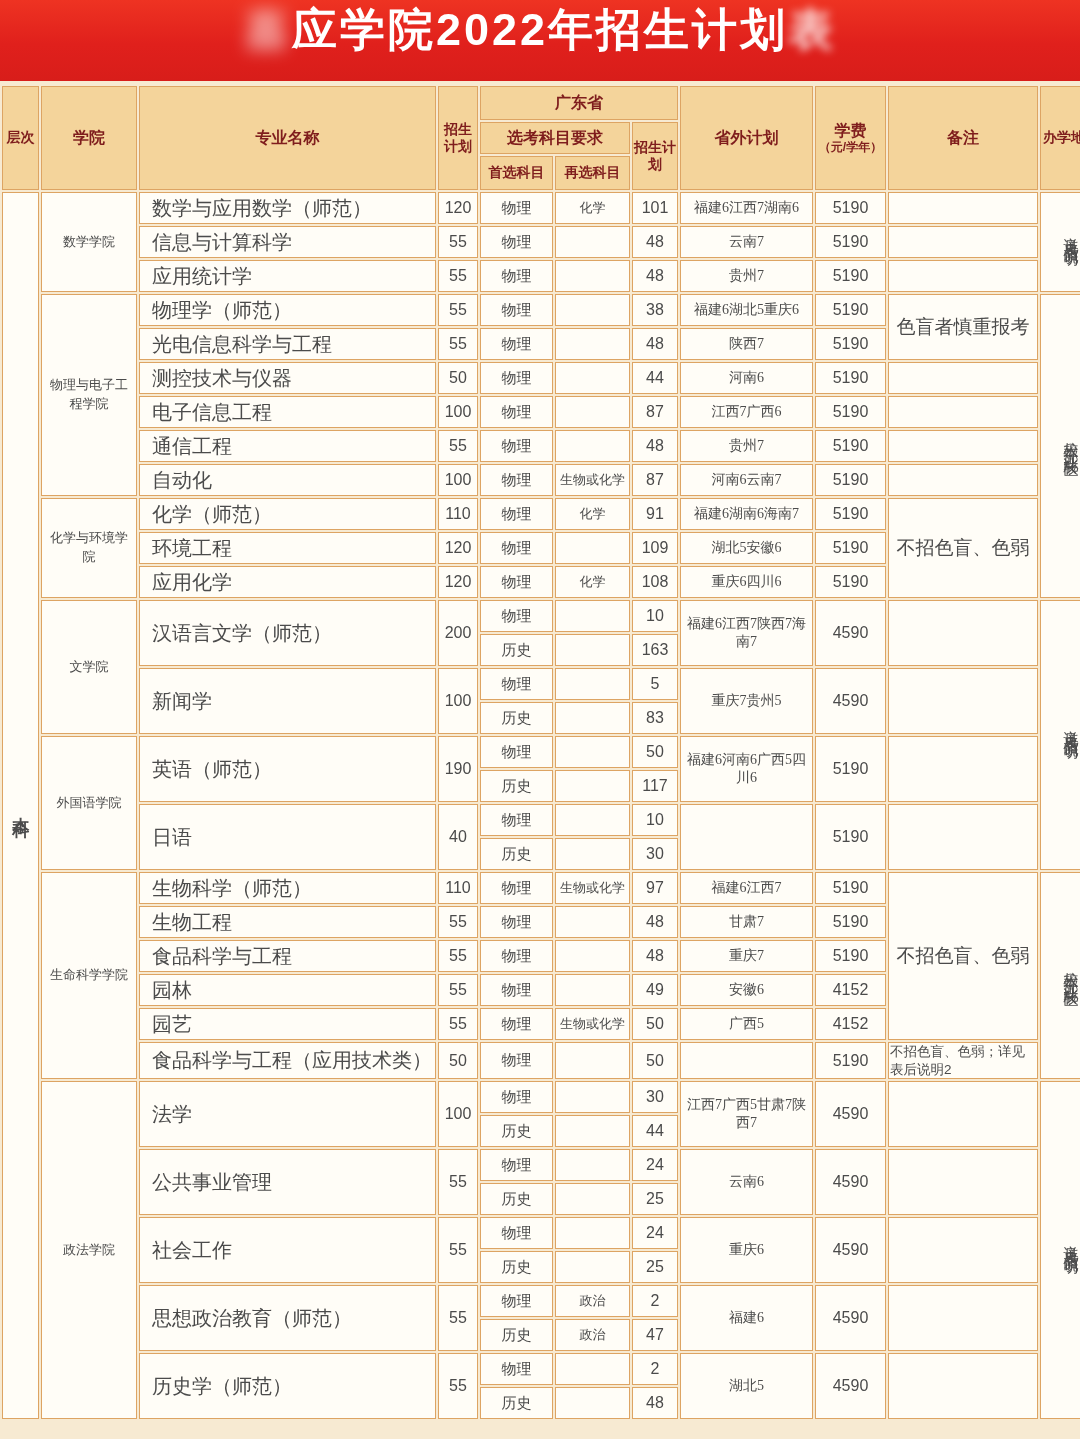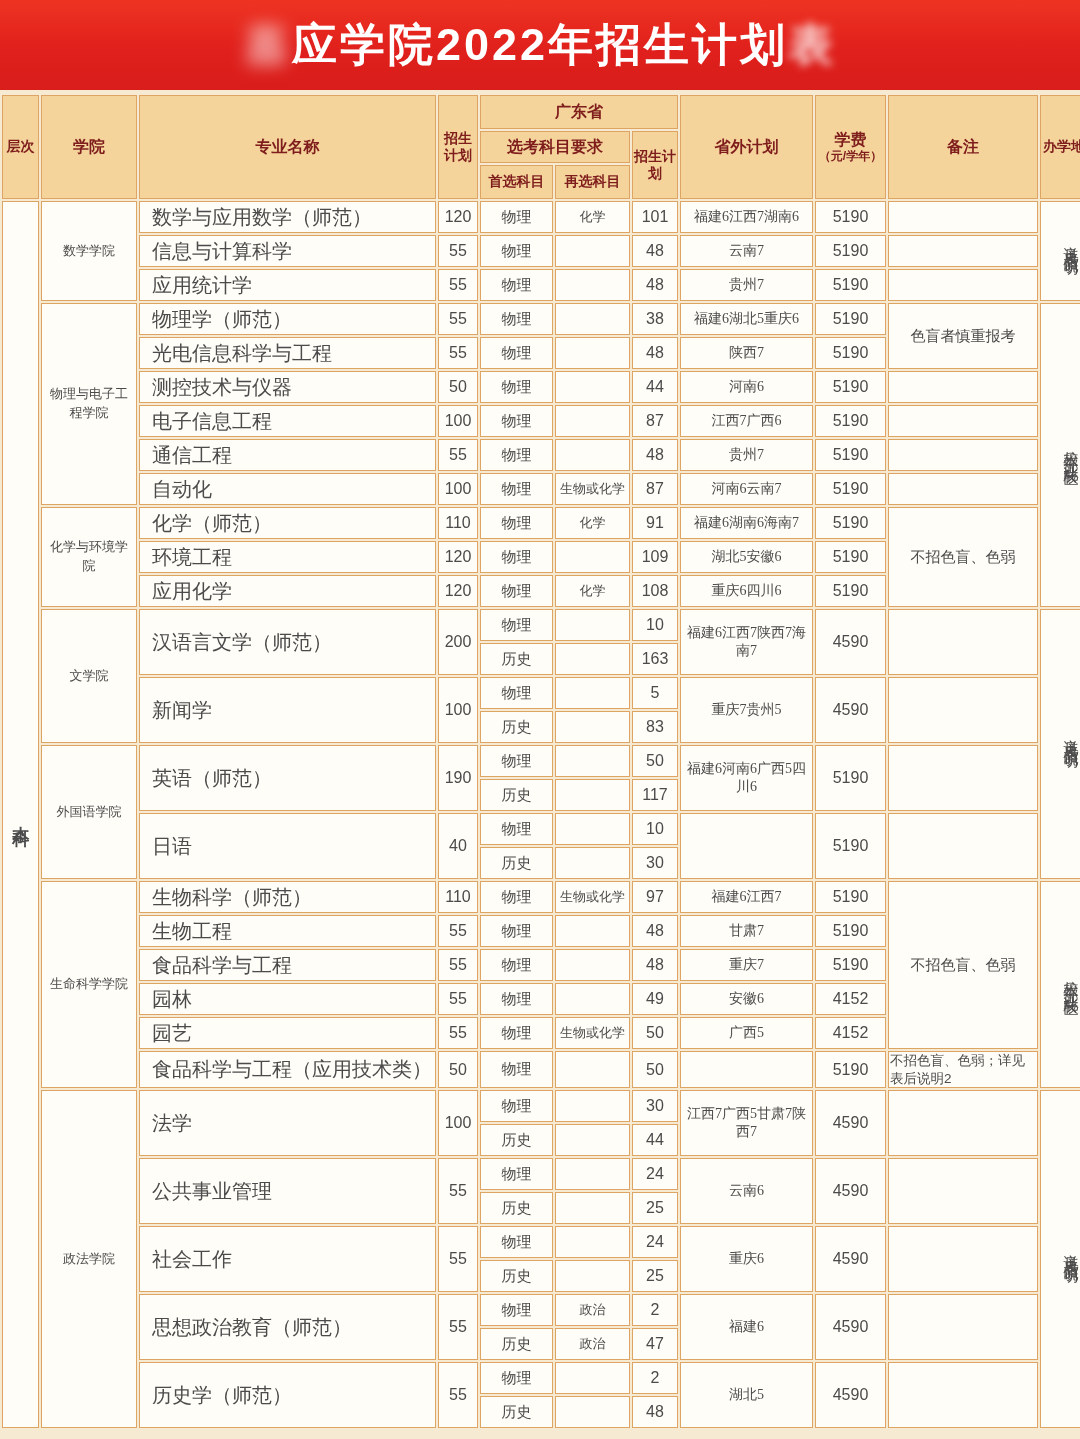--- a/index.html
+++ b/index.html
@@ -5,23 +5,23 @@
   html,body{margin:0;padding:0;}
   body{
     width:1080px;height:1439px;
     background:#f7ead2;
     font-family:"Liberation Sans","DejaVu Sans",sans-serif;
     color:#4b4b4b;
     overflow:hidden;
   }
   
   .band{
-    height:90px;width:1080px;
+    height:81px;width:1080px;
     background:linear-gradient(180deg,#ee3322 0%,#e0201c 55%,#d81d1a 100%);
-    display:flex;align-items:center;justify-content:center;
+    display:flex;justify-content:center;
   }
   .band h1{
     margin:0;color:#ffffff;font-size:45px;font-weight:bold;
     letter-spacing:3px;white-space:nowrap;
   }
   .blur-heavy{filter:blur(8px);opacity:.65;}
   .blur-soft{filter:blur(4px);opacity:.85;}
   
   .wrap{padding:3px 0 0 0;}
   table{
@@ -45,21 +45,21 @@
   th.small{font-size:14px}
   .fee-sub{font-size:12px;display:block;line-height:1.1}
   tbody tr{height:32px}
   tr.t36{height:36px}
   td.maj{text-align:left;padding-left:12px;font-size:20px;font-weight:500;}
   td.num{font-size:16px;}
   td.subj{font-size:15px;font-weight:500;}
   td.sec{font-size:13px;font-weight:500;}
   td.out{font-size:14px;line-height:1.3;padding:0 4px;font-family:Liberation Serif, serif;}
   td.fee{font-size:16px;}
-  td.rmk{font-size:15px;}
+  td.rmk{font-size:19px;}
   td.rmk2{font-size:13.5px;text-align:left;padding:0 1px;line-height:1.3;}
   td.col{font-size:13px;font-weight:500;padding:0 8px;line-height:1.45;}
   td.lvl{font-size:17px;font-weight:600;}
   td.lvl span,td.loc span{
     writing-mode:vertical-rl;letter-spacing:4px;display:inline-block;
   }
   td.loc{font-size:15px;font-weight:500;}
   td.loc.pad span{max-height:74px;letter-spacing:3px;}
   td.loc span{letter-spacing:3px;line-height:1.6;}
 </style>

